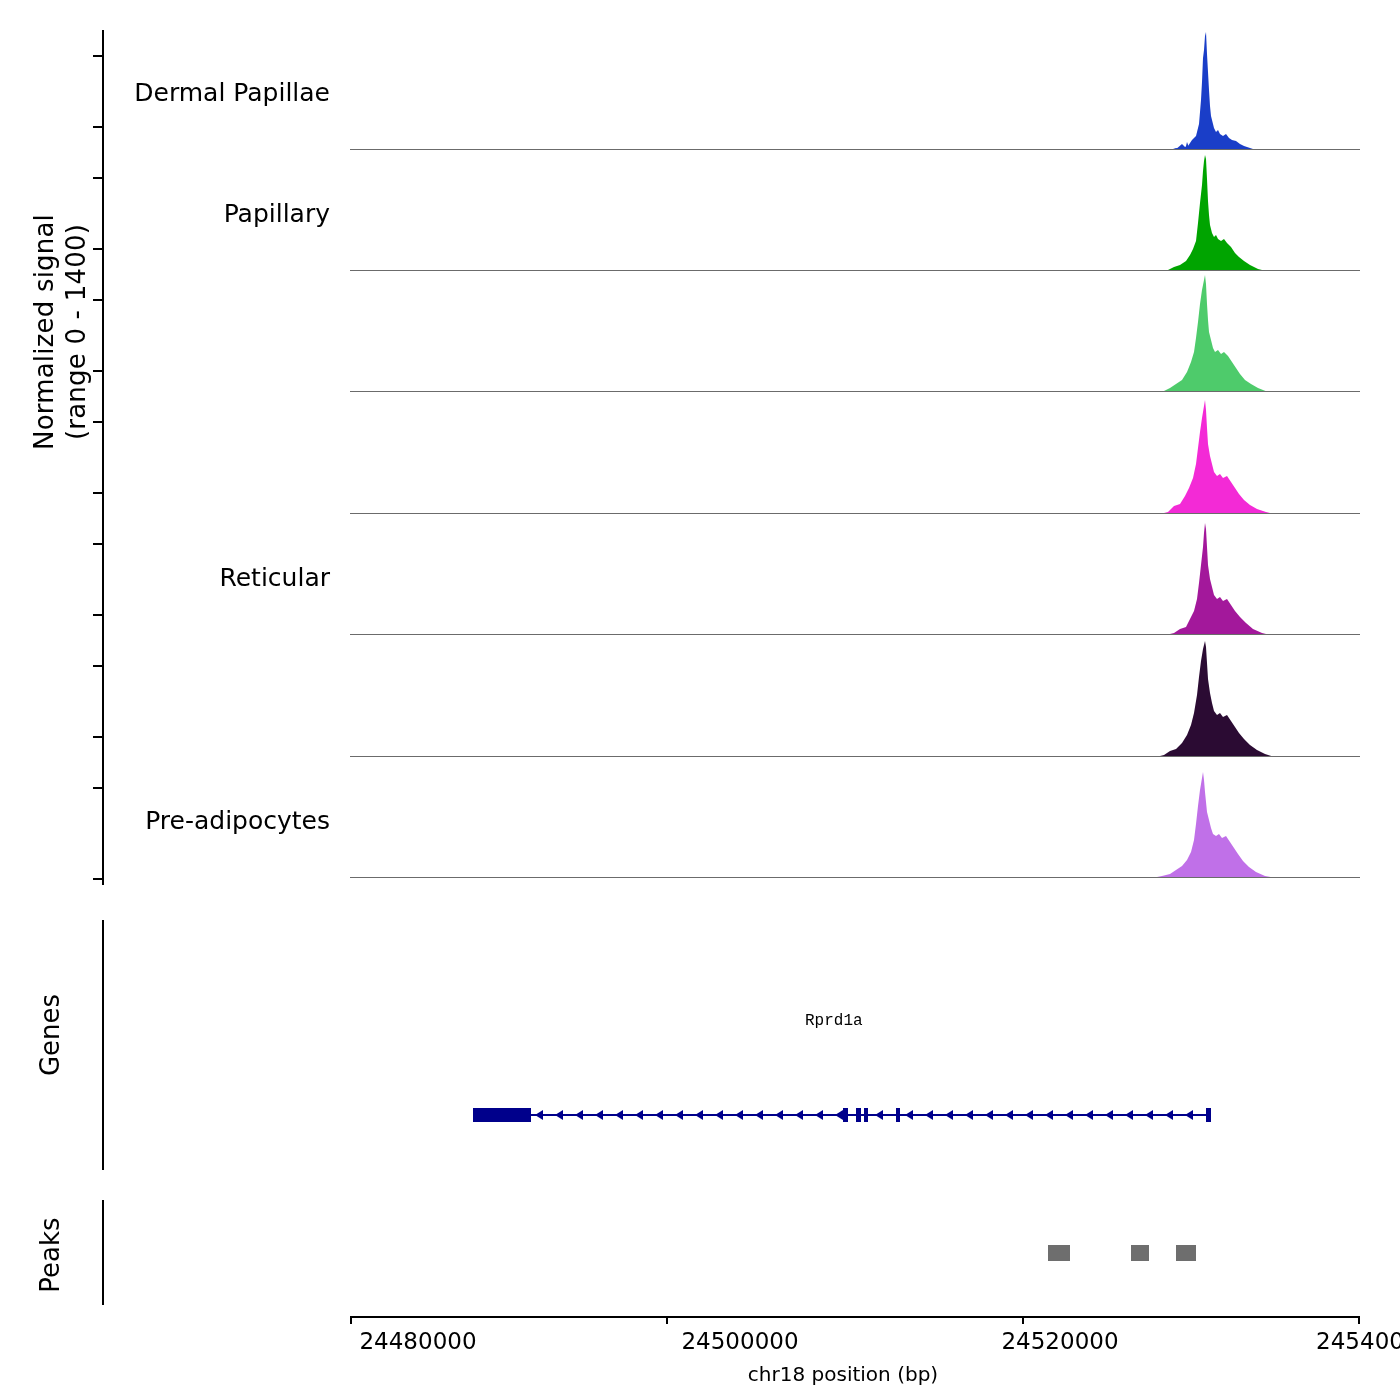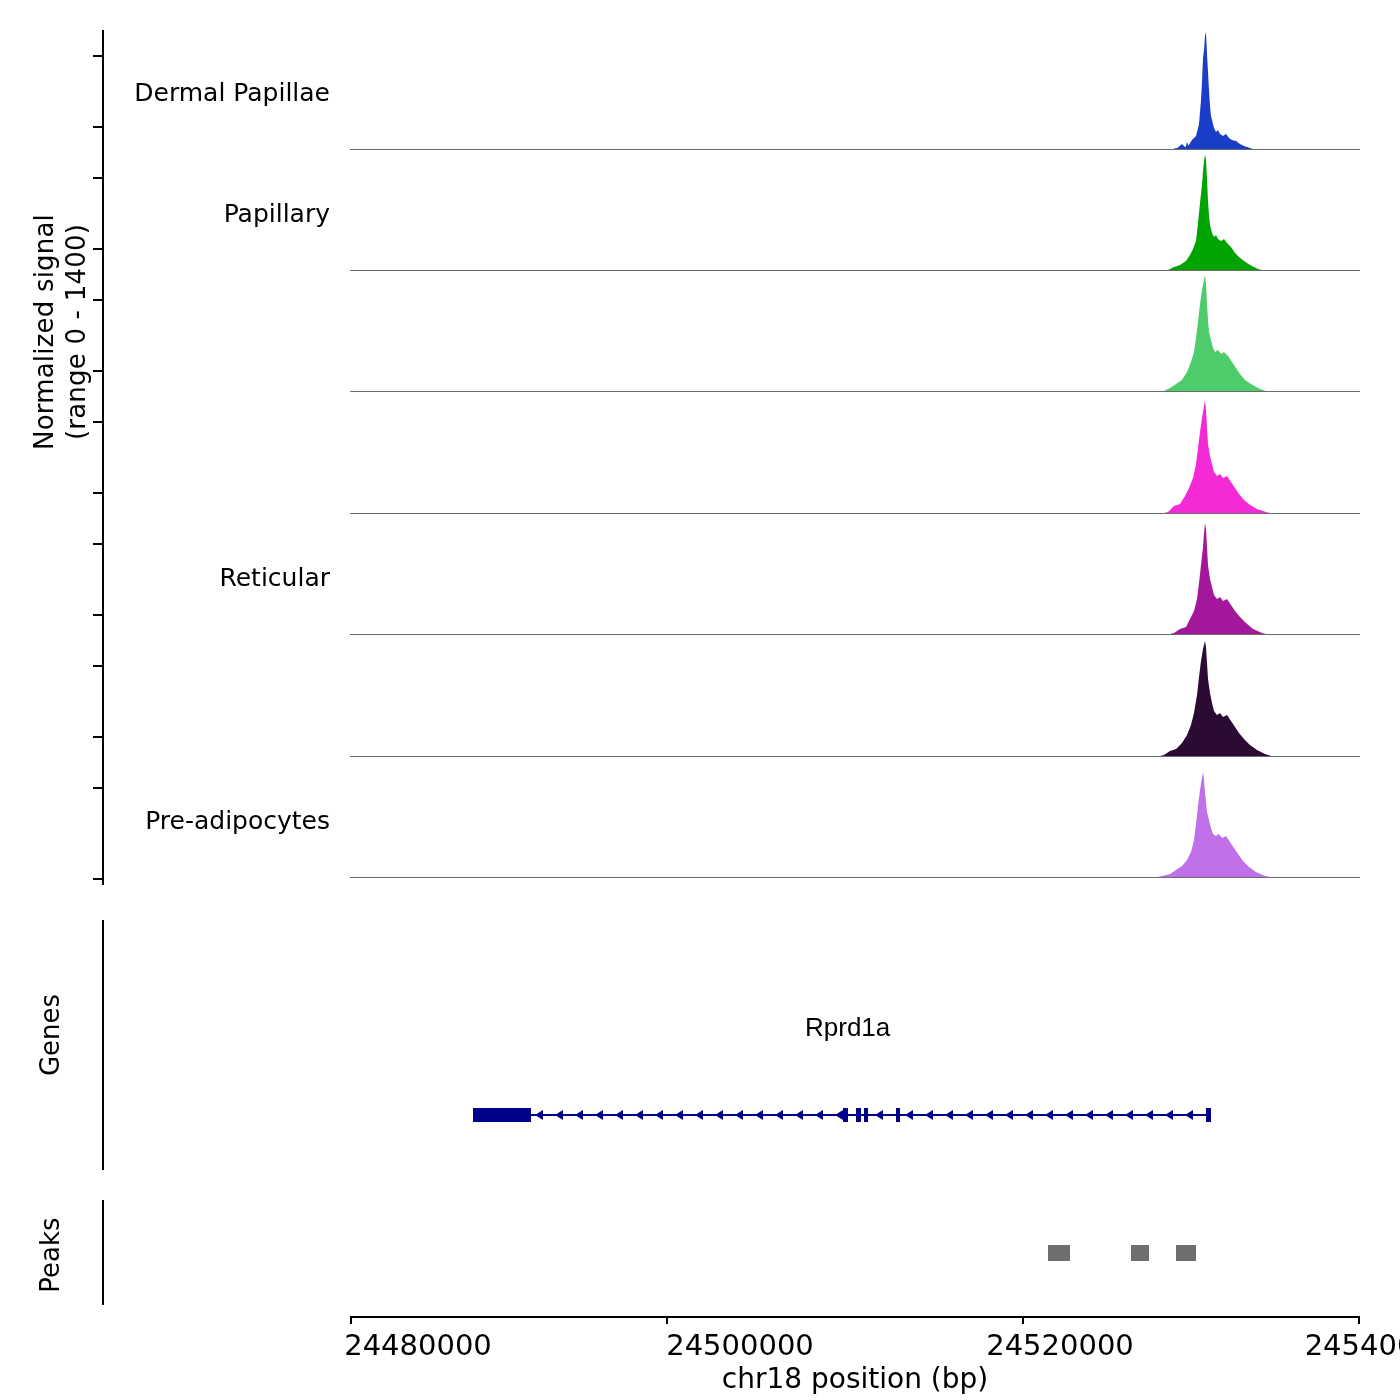--- a/index.html
+++ b/index.html
@@ -92,22 +92,22 @@
   
   .gene-panel {
     position: absolute;
     left: 350px;
     top: 900px;
     width: 1010px;
     height: 290px;
   }
   .gene-name {
     position: absolute;
-    font-family: Liberation Sans, sans-serif;
-    font-size: 26px;
+    font-family: Liberation Mono, monospace;
+    font-size: 16px;
     top: 112px;
     left: 455px;
   }
   .gene-body {
     position: absolute;
     top: 208px;
     left: 123px;
     width: 738px;
     height: 14px;
   }
@@ -159,31 +159,31 @@
   .xtick {
     position: absolute;
     width: 2px;
     height: 8px;
     background: #000000;
     top: 1316px;
   }
   .xticklabel {
     position: absolute;
     top: 1328px;
-    font-size: 29px;
+    font-size: 23px;
     transform: translateX(-50%);
     white-space: nowrap;
   }
   .xlabel {
     position: absolute;
-    left: 350px;
+    left: 338px;
     top: 1362px;
     width: 1010px;
     text-align: center;
-    font-size: 28px;
+    font-size: 20px;
   }
 </style>
 </head>
 <body>
 
 <div class="stage">
 
   <div class="ylabel-signal">
     <div>Normalized signal</div>
     <div>(range 0 - 1400)</div>

